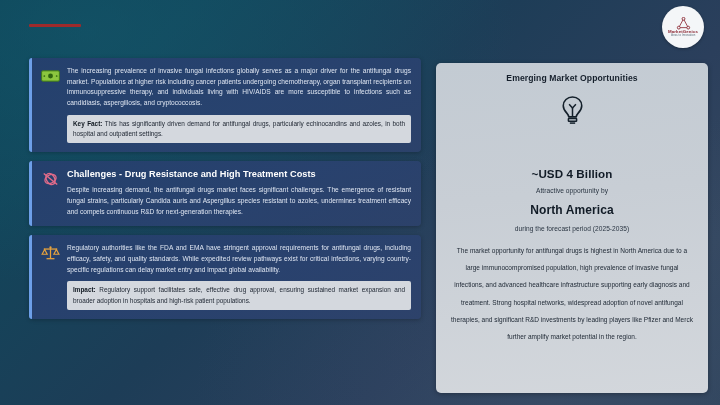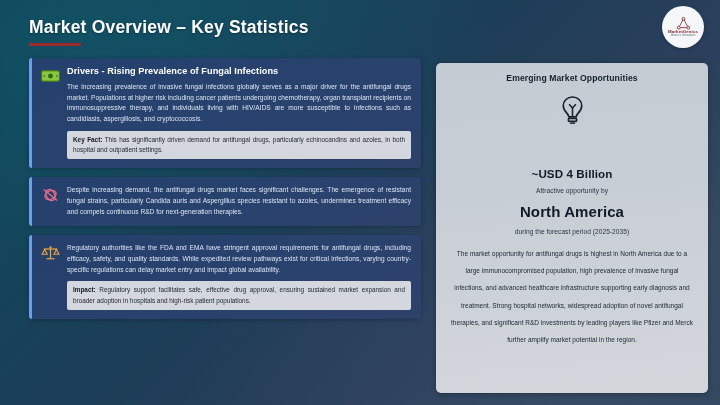--- a/index.html
+++ b/index.html
@@ -126,21 +126,21 @@
     font-size: 11.6px; font-weight: bold; color: #111b26;
     letter-spacing: 0.1px;
   }
   .sub-line {
     margin-top: 7px;
     font-size: 6.6px; color: #2a3542;
     letter-spacing: 0.05px;
   }
   .region-name {
     margin-top: 9px;
-    font-size: 15px; font-weight: bold; color: #111b26;
+    font-size: 12px; font-weight: bold; color: #111b26;
     letter-spacing: 0.1px;
   }
   .period-line {
     margin-top: 8px;
     font-size: 6.6px; color: #2a3542;
     letter-spacing: 0.05px;
   }
   .panel-paragraph {
     margin-top: 10px;
     font-size: 6.5px;
@@ -150,21 +150,20 @@
     letter-spacing: 0.02px;
     width: 100%;
   }
 </style>
 </head>
 <body>
 
 <div class="bg-sheen"></div>
 
 <div class="title-wrap">
-  <div class="slide-title">Market Overview – Key Statistics</div>
   <div class="title-rule"></div>
 </div>
 
 <div class="logo">
   <div class="logo-disc">
     <svg class="logo-mark" viewBox="0 0 24 22">
       <circle cx="12" cy="3" r="2.4" fill="none" stroke="#8a2430" stroke-width="1.5"></circle>
       <circle cx="4" cy="18" r="2.4" fill="none" stroke="#8a2430" stroke-width="1.5"></circle>
       <circle cx="20" cy="18" r="2.4" fill="none" stroke="#8a2430" stroke-width="1.5"></circle>
       <line x1="11" y1="5" x2="5.2" y2="15.8" stroke="#8a2430" stroke-width="1.4"></line>
@@ -180,35 +179,35 @@
 
   <div class="card">
     <div class="card-icon">
       <svg viewBox="0 0 24 16" width="19" height="14">
         <rect x="0.8" y="1.5" width="22.4" height="13" rx="1.6" fill="#8cc63f" stroke="#3f7a14" stroke-width="1.2"></rect>
         <circle cx="12" cy="8" r="3.1" fill="#2f6410"></circle>
         <circle cx="4.2" cy="8" r="1.1" fill="#2f6410"></circle>
         <circle cx="19.8" cy="8" r="1.1" fill="#2f6410"></circle>
       </svg>
     </div>
-    <div class="card-title">Drivers - Rising Prevalence of Fungal Infections</div>
     <div class="card-body">The increasing prevalence of invasive fungal infections globally serves as a major driver for the antifungal drugs market. Populations at higher risk including cancer patients undergoing chemotherapy, organ transplant recipients on immunosuppressive therapy, and individuals living with HIV/AIDS are more susceptible to infections such as candidiasis, aspergillosis, and cryptococcosis.</div>
     <div class="callout">
       <b>Key Fact:</b><span> This has significantly driven demand for antifungal drugs, particularly echinocandins and azoles, in both hospital and outpatient settings.</span>
     </div>
   </div>
 
   <div class="card">
     <div class="card-icon">
       <svg viewBox="0 0 24 20" width="19" height="16">
         <ellipse cx="12" cy="10" rx="7.5" ry="5.2" fill="none" stroke="#e06b8a" stroke-width="1.7" transform="rotate(-28 12 10)"></ellipse>
         <ellipse cx="12" cy="10" rx="5.2" ry="7.5" fill="none" stroke="#e06b8a" stroke-width="1.7" transform="rotate(-28 12 10)"></ellipse>
         <line x1="3.5" y1="3" x2="20.5" y2="17" stroke="#e06b8a" stroke-width="1.9"></line>
       </svg>
     </div>
+    <div class="card-title">Challenges - Drug Resistance and High Treatment Costs</div>
     <div class="card-body">Despite increasing demand, the antifungal drugs market faces significant challenges. The emergence of resistant fungal strains, particularly Candida auris and Aspergillus species resistant to azoles, undermines treatment efficacy and compels continuous R&amp;D for next-generation therapies.</div>
   </div>
 
   <div class="card">
     <div class="card-icon">
       <svg viewBox="0 0 24 20" width="19" height="16">
         <line x1="12" y1="3" x2="12" y2="17" stroke="#e8a33d" stroke-width="1.6"></line>
         <line x1="3.5" y1="5" x2="20.5" y2="5" stroke="#e8a33d" stroke-width="1.6"></line>
         <line x1="7" y1="17.2" x2="17" y2="17.2" stroke="#e8a33d" stroke-width="1.6"></line>
         <path d="M1.4 11.6 L4.6 5.6 L7.8 11.6 Z" fill="none" stroke="#e8a33d" stroke-width="1.5"></path>

